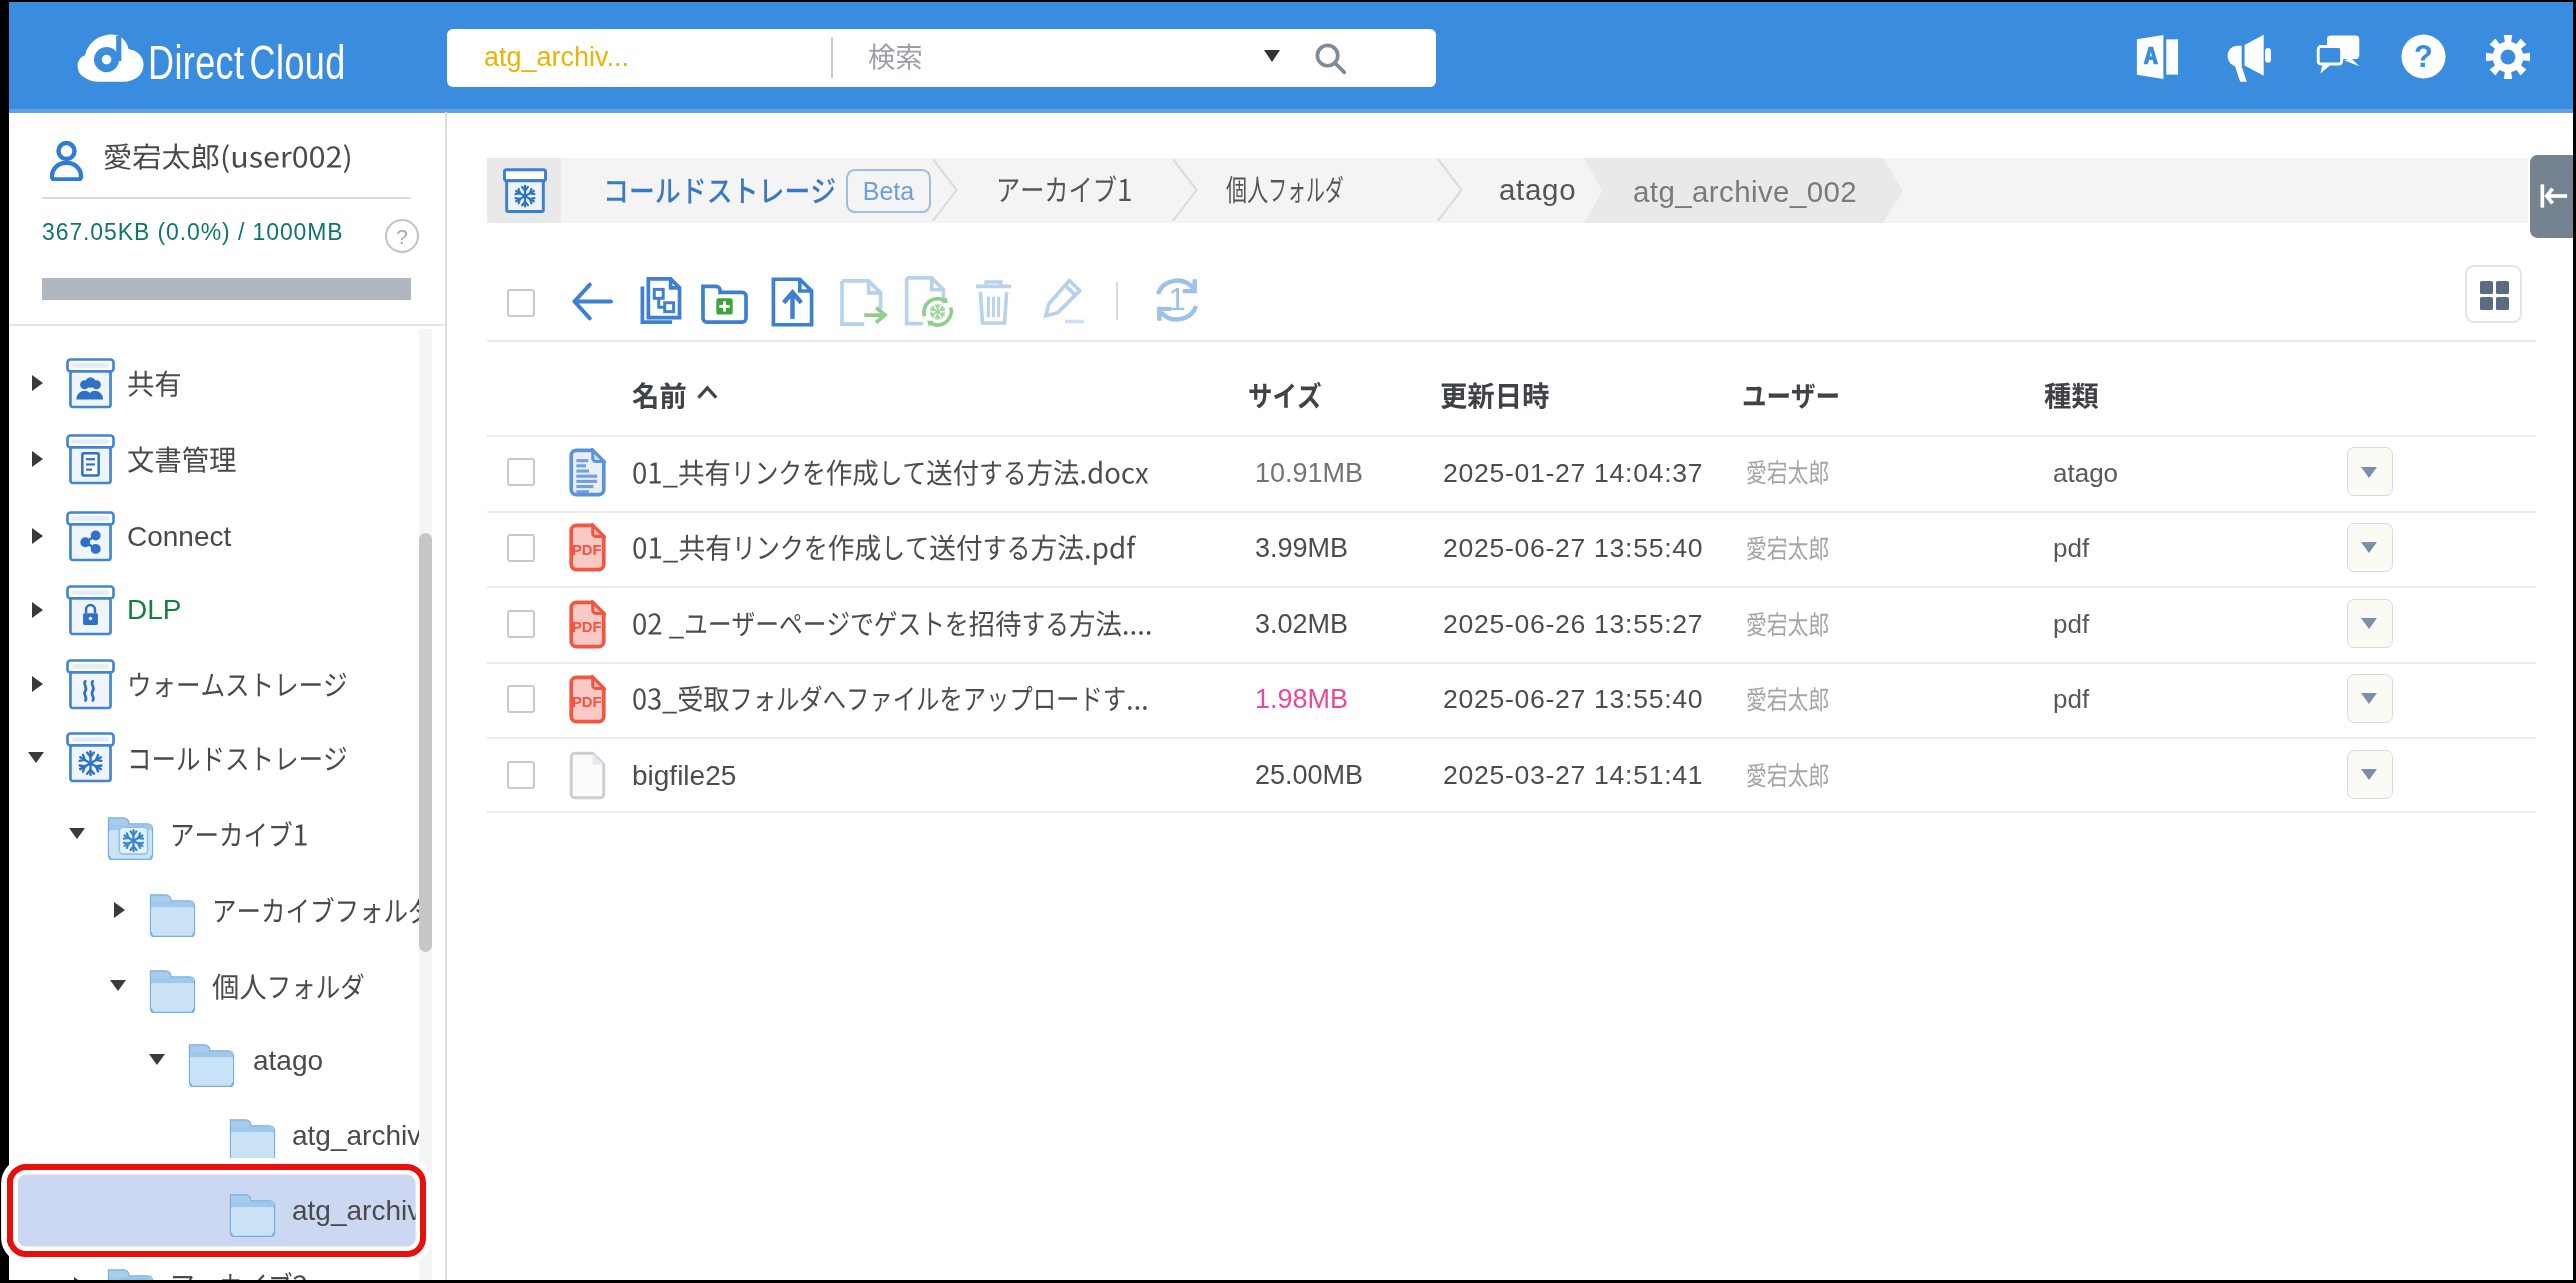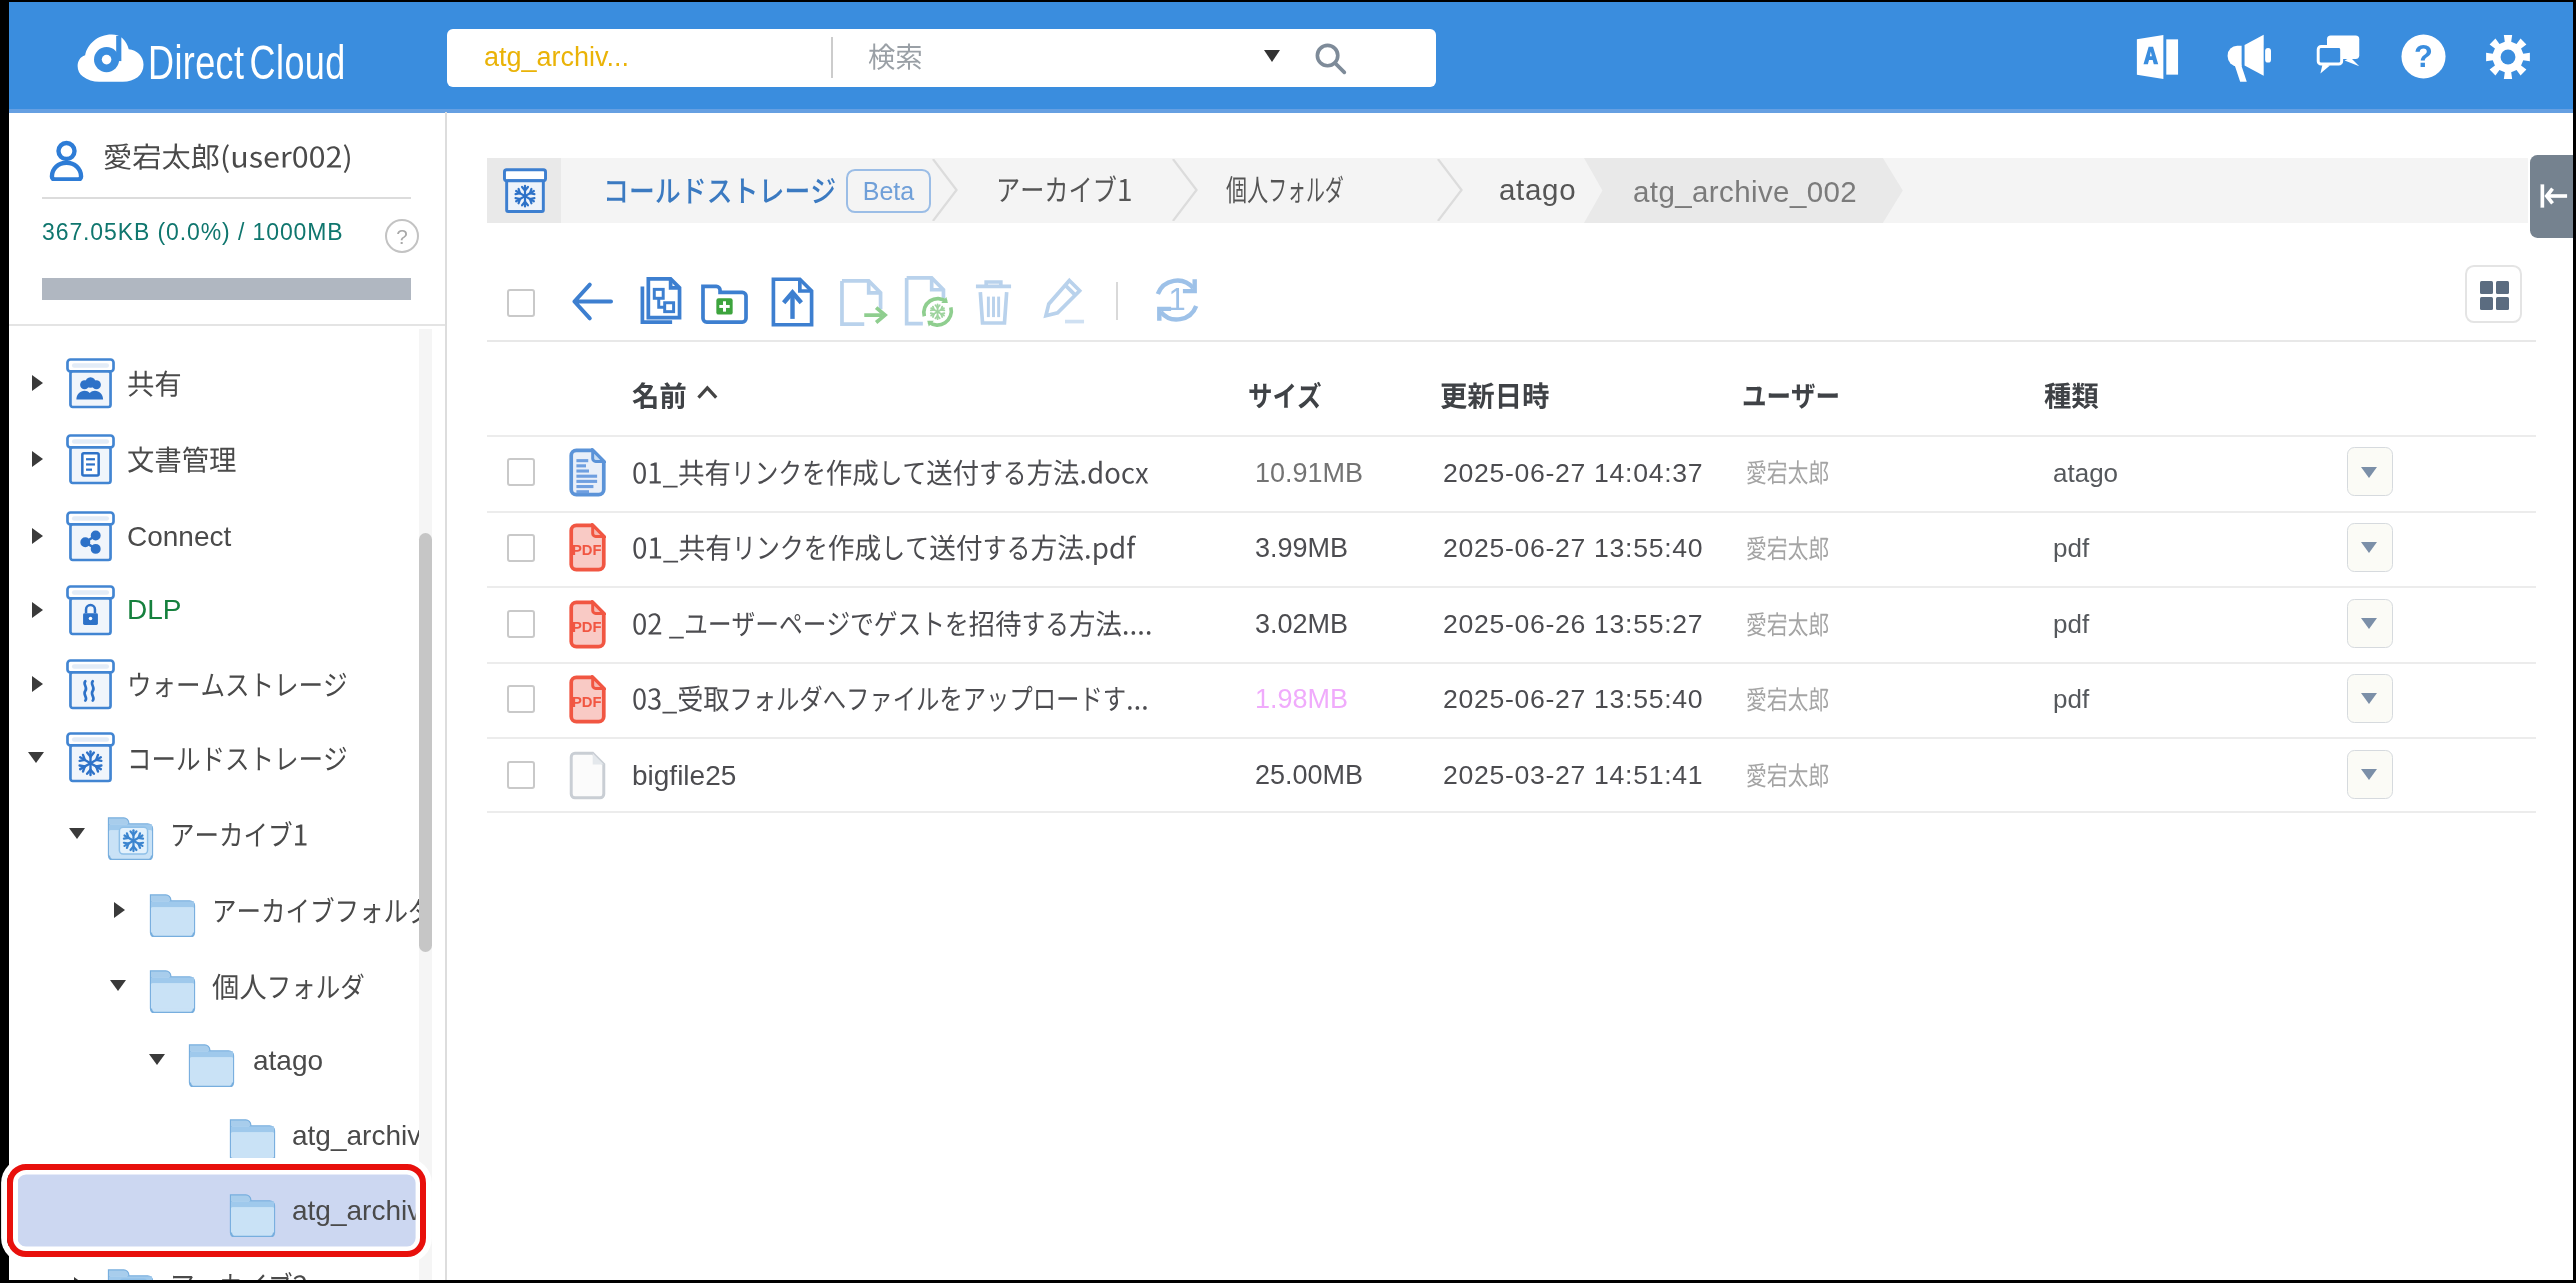--- a/index.html
+++ b/index.html
@@ -492,21 +492,21 @@
       <line x1="10" y1="52" x2="33" y2="52"></line>
       <line x1="10" y1="59" x2="27" y2="59"></line>
     </g>
 </svg>
 <svg style="position:absolute;left:632px;top:455px;overflow:visible;" width="3" height="3" viewBox="0 0 4 4">
     <g transform="translate(0,38) scale(0.03676,-0.03800)">
       <path fill="#4c4c50" d="M278 -13C417 -13 506 113 506 369C506 623 417 746 278 746C138 746 50 623 50 369C50 113 138 -13 278 -13ZM278 61C195 61 138 154 138 369C138 583 195 674 278 674C361 674 418 583 418 369C418 154 361 61 278 61Z M643 0H1045V76H898V733H828C788 710 741 693 676 681V623H807V76H643Z M1123 -140H1655V-80H1123Z M2233 150C2324 80 2441 -20 2498 -80L2567 -34C2504 27 2384 122 2296 189ZM1985 187C1931 112 1823 25 1729 -28C1745 -41 1771 -65 1785 -81C1882 -23 1991 70 2060 157ZM1754 628V556H1938V318H1715V245H2587V318H2360V556H2552V628H2360V831H2286V628H2012V831H1938V628ZM2012 318V556H2286V318Z M3004 840C2993 797 2979 753 2962 710H2689V640H2932C2871 508 2783 386 2667 304C2681 290 2704 263 2713 246C2774 291 2828 345 2874 406V-79H2945V119H3347V15C3347 0 3342 -6 3326 -6C3308 -7 3249 -8 3186 -5C3195 -26 3206 -57 3210 -77C3292 -77 3345 -77 3377 -66C3409 -53 3418 -30 3418 14V524H2952C2974 562 2993 600 3010 640H3530V710H3039C3053 747 3066 785 3077 822ZM2945 289H3347V184H2945ZM2945 353V456H3347V353Z M4256 759H4176C4178 734 4180 706 4180 672C4180 637 4180 552 4180 514C4180 325 4170 244 4108 161C4055 91 3982 51 3903 28L3959 -41C4022 -16 4108 27 4163 105C4225 191 4254 270 4254 510C4254 548 4254 632 4254 672C4254 706 4255 734 4256 759ZM3857 751H3779C3781 732 3782 697 3782 679C3782 649 3782 388 3782 346C3782 316 3780 284 3778 269H3857C3856 287 3854 320 3854 345C3854 387 3854 649 3854 679C3854 703 3856 732 3857 751Z M4644 733 4595 672C4659 622 4766 515 4809 463L4864 526C4815 582 4705 686 4644 733ZM4570 63 4616 -19C4759 12 4868 73 4954 136C5084 231 5184 367 5243 492L5202 577C5152 454 5047 306 4914 209C4833 150 4721 89 4570 63Z M5771 777 5691 807C5686 781 5673 745 5664 728C5627 638 5542 493 5394 390L5453 338C5547 411 5619 500 5671 584H5963C5945 493 5892 364 5825 272C5747 166 5639 75 5482 21L5544 -44C5705 25 5808 117 5886 228C5963 336 6016 471 6039 572C6043 588 6052 611 6059 625L6001 666C5988 659 5969 656 5945 656H5711L5732 698C5741 717 5756 751 5771 777Z M6928 441 6899 516C6875 501 6854 490 6829 477C6784 453 6731 429 6672 396C6659 454 6614 486 6558 486C6521 486 6471 473 6438 449C6467 494 6496 551 6516 604C6609 608 6716 616 6801 632L6802 706C6721 689 6627 680 6540 675C6553 722 6559 761 6565 791L6494 798C6492 761 6485 716 6473 673L6416 672C6376 672 6316 676 6270 683V608C6318 604 6375 602 6412 602H6449C6417 521 6359 418 6251 296L6309 246C6338 286 6362 323 6387 350C6426 392 6481 423 6535 423C6574 423 6605 404 6614 361C6513 300 6411 226 6411 108C6411 -14 6510 -45 6633 -45C6707 -45 6803 -37 6868 -27L6870 53C6794 38 6702 29 6635 29C6547 29 6479 41 6479 119C6479 185 6535 238 6615 287C6615 235 6614 170 6613 131H6679L6676 323C6742 359 6803 388 6851 409C6874 420 6905 434 6928 441Z M7534 828C7486 681 7408 536 7322 442C7338 430 7366 404 7377 391C7426 447 7473 520 7515 601H7581V-79H7654V164H7943V235H7654V387H7930V456H7654V601H7953V673H7549C7569 717 7588 763 7603 809ZM7303 836C7249 684 7159 534 7064 437C7077 420 7098 379 7106 362C7138 397 7170 437 7201 481V-78H7273V599C7310 667 7345 741 7372 814Z M8511 839C8511 782 8513 725 8516 670H8112V389C8112 259 8103 86 8024 -37C8041 -46 8072 -72 8084 -87C8172 45 8187 247 8187 388V395H8362C8359 223 8354 159 8341 144C8334 135 8325 133 8311 133C8294 133 8253 133 8209 138C8220 119 8228 89 8229 68C8276 65 8320 65 8345 67C8371 70 8387 77 8403 96C8423 123 8428 208 8433 433C8433 443 8433 465 8433 465H8187V597H8521C8532 435 8555 287 8592 172C8529 96 8455 34 8369 -13C8385 -28 8410 -59 8422 -75C8496 -29 8562 26 8621 92C8665 -11 8722 -73 8796 -73C8870 -73 8897 -23 8910 148C8890 155 8864 172 8847 189C8841 56 8830 4 8802 4C8753 4 8710 61 8674 159C8745 255 8802 369 8843 500L8771 519C8741 418 8699 327 8648 247C8623 344 8604 463 8594 597H8902V670H8590C8587 725 8586 781 8586 839ZM8633 790C8695 757 8769 706 8805 670L8850 722C8813 756 8737 805 8676 836Z M9241 779 9155 780C9160 751 9161 715 9161 678C9161 573 9153 320 9153 172C9153 9 9238 -51 9362 -51C9551 -51 9662 75 9721 170L9672 238C9610 134 9522 31 9364 31C9283 31 9223 70 9223 180C9223 329 9229 565 9234 678C9235 711 9237 746 9241 779Z M9882 664 9890 577C9983 600 10202 624 10294 636C10215 581 10133 454 10133 298C10133 75 10315 -24 10474 -31L10499 52C10359 58 10202 120 10202 316C10202 434 10277 586 10399 632C10443 647 10518 648 10568 648V728C10510 725 10429 720 10335 710C10177 695 10015 676 9959 669C9942 667 9915 665 9882 664Z M10727 771C10788 726 10860 659 10891 610L10948 660C10915 708 10843 773 10778 816ZM11043 811C11079 761 11114 694 11127 649H11006V582H11233V470L11232 443H10974V375H11224C11206 288 11150 192 10981 121C10998 108 11020 82 11029 66C11184 138 11253 230 11282 320C11329 193 11411 107 11536 62C11546 82 11566 110 11582 125C11453 164 11372 249 11330 375H11580V443H11303L11304 469V582H11551V649H11135L11193 677C11180 722 11143 788 11104 837ZM11425 840C11405 790 11367 718 11336 672L11395 649C11427 691 11466 757 11499 815ZM10921 445H10716V375H10850V120C10802 78 10747 36 10704 5L10741 -72C10793 -27 10842 16 10888 59C10949 -20 11036 -56 11161 -61C11268 -65 11467 -63 11571 -58C11574 -35 11587 1 11595 18C11481 10 11266 7 11161 12C11050 16 10966 51 10921 124Z M12021 406C12070 326 12132 218 12161 155L12228 193C12197 254 12133 359 12083 437ZM12350 828V618H11960V542H12350V23C12350 0 12341 -7 12318 -8C12296 -9 12217 -10 12136 -6C12146 -27 12160 -61 12165 -81C12269 -82 12334 -81 12372 -69C12409 -57 12424 -35 12424 23V542H12545V618H12424V828ZM11912 834C11856 678 11763 525 11665 427C11679 409 11701 370 11710 352C11743 387 11776 429 11808 474V-78H11880V590C11919 660 11953 735 11982 811Z M13077 372C13085 278 13052 231 13002 231C12954 231 12914 268 12914 330C12914 395 12956 436 13001 436C13035 436 13064 417 13077 372ZM12672 653 12673 576C12781 585 12927 592 13058 593L13059 492C13041 499 13022 503 13001 503C12919 503 12850 428 12850 329C12850 220 12918 162 12991 162C13020 162 13045 171 13065 189C13031 98 12952 42 12838 12L12895 -54C13096 16 13152 166 13152 301C13152 351 13143 395 13125 429L13123 594H13135C13261 594 13339 592 13387 589L13388 663C13347 663 13241 664 13136 664H13123L13124 729C13125 742 13126 781 13128 792H13050C13051 784 13054 755 13055 729L13057 663C12929 661 12767 655 12672 653Z M13948 33C13926 29 13903 27 13878 27C13811 27 13764 57 13764 105C13764 140 13794 169 13833 169C13898 169 13941 112 13948 33ZM13654 737 13656 654C13674 657 13694 659 13713 660C13759 663 13931 672 13976 674C13932 629 13825 524 13777 478C13727 429 13617 322 13545 254L13594 195C13704 324 13780 395 13924 395C14036 395 14116 321 14116 223C14116 141 14078 83 14009 52C13999 147 13941 229 13833 229C13753 229 13701 168 13701 99C13701 16 13772 -43 13889 -43C14072 -43 14185 61 14185 222C14185 357 14083 457 13940 457C13901 457 13860 452 13821 436C13888 501 14005 617 14048 655C14063 670 14080 683 14096 696L14056 754C14048 751 14036 748 14010 746C13964 741 13759 733 13715 733C13698 733 13673 734 13654 737Z M14749 843V667H14360V595H14656C14645 364 14617 104 14349 -23C14369 -38 14391 -65 14402 -84C14598 14 14675 180 14709 359H15027C15012 128 14993 29 14965 3C14953 -8 14941 -9 14919 -9C14894 -9 14825 -8 14756 -2C14771 -23 14780 -54 14782 -75C14847 -79 14911 -80 14944 -78C14981 -76 15004 -68 15026 -44C15064 -4 15084 107 15103 394C15105 406 15106 431 15106 431H14721C14728 486 14732 541 14735 595H15219V667H14823V843Z M15357 778C15424 750 15505 703 15545 668L15587 730C15545 765 15463 808 15397 833ZM15306 502C15373 478 15455 435 15497 403L15536 467C15493 499 15409 538 15343 559ZM15339 -18 15401 -68C15455 26 15519 150 15567 256L15513 304C15461 191 15389 59 15339 -18ZM15952 213C15986 170 16022 120 16052 70L15723 50C15765 137 15811 251 15846 348H16181V420H15906V605H16136V676H15906V840H15833V676H15613V605H15833V420H15565V348H15761C15733 252 15687 131 15646 46L15566 42L15575 -34C15710 -25 15904 -11 16090 4C16107 -27 16121 -57 16130 -82L16197 -43C16166 38 16086 158 16014 247Z M16368 -13C16404 -13 16434 15 16434 56C16434 98 16404 126 16368 126C16331 126 16302 98 16302 56C16302 15 16331 -13 16368 -13Z M16784 -13C16849 -13 16907 22 16949 64H16952L16960 0H17035V796H16943V587L16948 494C16900 533 16859 557 16795 557C16671 557 16560 447 16560 271C16560 90 16648 -13 16784 -13ZM16804 64C16709 64 16654 141 16654 272C16654 396 16724 480 16811 480C16856 480 16898 464 16943 423V138C16898 88 16854 64 16804 64Z M17430 -13C17563 -13 17681 91 17681 271C17681 452 17563 557 17430 557C17297 557 17179 452 17179 271C17179 91 17297 -13 17430 -13ZM17430 63C17336 63 17273 146 17273 271C17273 396 17336 480 17430 480C17524 480 17588 396 17588 271C17588 146 17524 63 17430 63Z M18039 -13C18104 -13 18166 13 18215 55L18175 117C18141 87 18097 63 18047 63C17947 63 17879 146 17879 271C17879 396 17951 480 18050 480C18092 480 18127 461 18158 433L18204 493C18166 527 18117 557 18046 557C17906 557 17785 452 17785 271C17785 91 17895 -13 18039 -13Z M18258 0H18354L18427 127C18446 160 18463 193 18482 224H18487C18508 193 18528 160 18546 127L18626 0H18726L18547 274L18712 543H18617L18550 424C18533 393 18518 364 18502 333H18497C18479 364 18460 393 18444 424L18371 543H18272L18437 283Z"></path>
     </g>
   </svg>
 <div class="abs" style="left:1255px;top:458px;font-size:27px;color:#737373">10.91MB</div>
-<div class="abs" style="left:1443px;top:458px;font-size:26.6px;color:#4c4c50;letter-spacing:0.7px">2025-06-27 14:04:37</div>
+<div class="abs" style="left:1443px;top:458px;font-size:26.6px;color:#4c4c50;letter-spacing:0.7px">2025-01-27 14:04:37</div>
 <svg style="position:absolute;left:1746px;top:456px;overflow:visible;" width="3" height="3" viewBox="0 0 4 4">
     <g transform="translate(0,35) scale(0.02891,-0.03500)">
       <path fill="#a4a4a4" d="M660 463C715 416 780 349 808 304L861 344C831 390 765 455 709 499ZM218 486C198 427 158 367 101 334L151 291C214 331 252 397 274 462ZM725 755C705 712 666 648 636 607H465L523 629C516 660 494 705 470 741C607 752 736 767 834 788L786 841C632 808 342 787 107 781C113 766 120 740 122 723L224 726L193 713C217 682 242 640 254 607H76V432H144V546H419L390 514C442 491 502 454 534 426L571 472C543 496 492 524 447 546H813V425H885V607H709C737 643 768 687 795 728ZM402 732C428 694 452 642 460 607H290L321 621C311 652 287 695 259 728L415 737ZM312 488V392C312 345 324 324 364 316C295 232 179 160 64 115C80 104 105 78 115 65C168 89 223 120 275 156C311 117 355 83 405 53C300 16 178 -7 52 -19C65 -34 84 -65 90 -82C228 -64 364 -34 480 15C593 -35 729 -66 872 -81C881 -62 899 -31 914 -15C785 -5 663 18 559 54C635 96 698 149 742 217L696 249L684 246H384C404 265 421 285 438 306L421 312H576C639 312 658 331 664 413C647 416 621 424 608 434C604 375 598 368 568 368C542 368 445 368 427 368C387 368 379 371 379 392V488ZM481 85C418 114 363 149 323 192L634 191C594 149 542 113 481 85Z M1015 520V448H1290C1229 313 1120 179 985 98C999 83 1021 53 1032 36C1094 75 1150 123 1200 178V-79H1270V-30H1733V-73H1805V302H1296C1327 349 1354 398 1376 448H1863V520ZM1733 233V40H1270V233ZM1040 745V558H1113V674H1764V558H1839V745H1476V840H1400V745Z M2289 145C2357 85 2440 -1 2479 -57L2543 -4C2503 50 2417 133 2349 189ZM2354 839C2353 763 2354 671 2343 574H1979V498H2333C2298 299 2206 94 1955 -18C1975 -34 1998 -60 2009 -80C2263 40 2363 252 2403 461C2476 211 2601 16 2797 -82C2809 -60 2833 -29 2851 -13C2659 73 2532 264 2466 498H2826V574H2420C2430 670 2431 762 2432 839Z M3050 475H3283V367H3050ZM3050 538V645H3283V538ZM3173 233C3196 201 3219 165 3241 128L3050 76V297H3350V716H3203V837H3132V716H2983V59L2916 42L2935 -36C3029 -9 3157 27 3278 64C3297 29 3313 -4 3323 -31L3386 4C3358 74 3292 182 3231 263ZM3428 777V-83H3498V705H3697C3663 625 3617 517 3573 434C3680 347 3711 272 3711 210C3712 173 3705 145 3683 133C3669 125 3653 122 3636 120C3614 119 3585 119 3553 123C3565 100 3573 68 3575 47C3605 44 3639 44 3665 48C3692 51 3715 58 3732 70C3769 94 3784 140 3784 202C3784 273 3757 352 3651 444C3700 535 3755 648 3797 743L3742 780L3731 777Z"></path>
     </g>
   </svg>
 <div class="abs" style="left:2053px;top:458px;font-size:26px;color:#55585c">atago</div>
 <div class="abs" style="left:2347px;top:447px;width:46px;height:49px;background:#fbfbf6;border:1.5px solid #d6dade;border-radius:7.4px"></div>
 <div class="abs" style="left:2361px;top:467px;width:0;height:0;border-top:11.8px solid #7b8fa8;border-left:8.9px solid transparent;border-right:8.9px solid transparent"></div>
 <div class="abs" style="left:507px;top:534px;width:28px;height:28px;border:2.2px solid #c9c9c9;border-radius:3px;background:#fff"></div>
 <svg style="position:absolute;left:569px;top:523px;" width="37" height="49" viewBox="0 0 50 66">
@@ -554,21 +554,21 @@
 <svg style="position:absolute;left:569px;top:675px;" width="37" height="49" viewBox="0 0 50 66">
 <path d="M3 10 a7 7 0 0 1 7 -7 h22 l15 15 v38 a7 7 0 0 1 -7 7 h-30 a7 7 0 0 1 -7 -7 z" fill="#f9cac5" stroke="#f15642" stroke-width="5"></path>
 <path d="M32 3 l15 15 h-11 a4 4 0 0 1 -4 -4 z" fill="#f6b8b1" stroke="#f15642" stroke-width="4"></path>
 <text x="24" y="43" font-size="20" font-weight="bold" fill="#f15642" text-anchor="middle" font-family="Liberation Sans">PDF</text>
 </svg>
 <svg style="position:absolute;left:632px;top:681px;overflow:visible;" width="3" height="3" viewBox="0 0 4 4">
     <g transform="translate(0,38) scale(0.03618,-0.03800)">
       <path fill="#4c4c50" d="M278 -13C417 -13 506 113 506 369C506 623 417 746 278 746C138 746 50 623 50 369C50 113 138 -13 278 -13ZM278 61C195 61 138 154 138 369C138 583 195 674 278 674C361 674 418 583 418 369C418 154 361 61 278 61Z M818 -13C949 -13 1054 65 1054 196C1054 297 985 361 899 382V387C977 414 1029 474 1029 563C1029 679 939 746 815 746C731 746 666 709 611 659L660 601C702 643 753 672 812 672C889 672 936 626 936 556C936 477 885 416 733 416V346C903 346 961 288 961 199C961 115 900 63 812 63C729 63 674 103 631 147L584 88C632 35 704 -13 818 -13Z M1123 -140H1655V-80H1123Z M2456 844C2291 807 1995 781 1748 770C1754 753 1763 724 1764 705C2015 716 2313 741 2506 783ZM2084 706C2106 659 2126 596 2132 557L2199 575C2193 614 2171 675 2148 721ZM2411 723C2390 671 2353 601 2323 551H1901L1958 571C1947 607 1918 662 1891 703L1828 684C1853 643 1881 588 1892 551H1738V347H1806V485H2490V347H2561V551H2396C2425 596 2458 650 2485 700ZM2335 302C2290 231 2228 174 2152 128C2073 175 2010 233 1963 302ZM1855 372V302H1896L1886 298C1936 216 2002 147 2082 91C1975 41 1849 9 1719 -10C1733 -26 1753 -58 1760 -77C1900 -53 2035 -14 2151 48C2259 -13 2390 -55 2535 -77C2545 -55 2564 -24 2579 -7C2446 10 2325 42 2222 91C2316 154 2393 236 2443 343L2395 375L2381 372Z M3207 625 3138 611C3169 446 3215 301 3281 182C3224 99 3155 37 3079 -4C3096 -19 3116 -47 3126 -66C3200 -21 3267 38 3324 113C3377 38 3440 -24 3517 -69C3529 -50 3551 -21 3567 -7C3487 36 3422 100 3368 180C3446 308 3501 476 3525 692L3479 705L3466 702H3120V629H3445C3422 481 3381 355 3325 253C3270 360 3232 486 3207 625ZM2655 123 2668 49C2760 63 2884 83 3006 104V-78H3076V707H3144V778H2675V707H2749V136ZM2818 707H3006V574H2818ZM2818 506H3006V366H2818ZM2818 298H3006V174L2818 146Z M4329 665 4277 704C4261 699 4244 699 4231 699C4192 699 3849 699 3800 699C3771 699 3738 702 3714 705V617C3736 618 3765 620 3800 620C3849 620 4189 620 4239 620C4227 524 4188 385 4126 294C4054 187 3958 102 3791 53L3850 -22C4008 36 4110 129 4188 246C4256 349 4298 510 4317 615C4320 634 4323 651 4329 665Z M4599 85 4647 23C4764 95 4888 223 4946 318L4949 37C4949 19 4941 8 4925 8C4900 8 4855 11 4821 17L4824 -56C4858 -58 4914 -62 4949 -62C4986 -62 5014 -36 5013 7L5008 391H5133C5149 391 5174 389 5189 388V467C5177 465 5148 463 5131 463H5007L5005 544C5005 567 5006 590 5009 612H4936C4939 589 4942 564 4942 544L4944 463H4686C4665 463 4642 464 4622 467V387C4642 389 4664 391 4687 391H4917C4858 289 4728 157 4599 85Z M5760 21 5805 -23C5811 -17 5821 -9 5834 0C5934 57 6054 160 6128 277L6087 345C6021 232 5915 141 5836 99C5836 130 5836 613 5836 676C5836 714 5839 742 5840 750H5760C5761 742 5765 714 5765 676C5765 613 5765 123 5765 77C5765 57 5763 37 5760 21ZM5366 26 5430 -24C5502 45 5558 143 5583 250C5607 350 5610 564 5610 675C5610 705 5613 735 5614 747H5535C5539 726 5541 704 5541 674C5541 563 5540 363 5515 272C5490 175 5438 86 5366 26Z M6922 846 6876 824C6900 786 6928 730 6947 686L6993 710C6977 747 6944 810 6922 846ZM6602 762 6524 791C6519 765 6505 730 6497 712C6457 621 6369 470 6221 363L6278 312C6375 389 6451 487 6506 576H6797C6780 494 6736 387 6680 299C6620 348 6555 397 6498 435L6452 379C6507 339 6573 287 6634 235C6558 138 6447 46 6301 -5L6363 -68C6509 -5 6614 87 6691 186C6727 154 6759 123 6785 96L6836 165C6808 191 6774 221 6737 252C6802 354 6849 471 6872 564C6877 580 6885 603 6892 617L6852 645L6897 669C6879 710 6848 770 6827 806L6781 783C6805 746 6833 687 6850 647L6836 657C6822 651 6802 648 6779 648H6547L6564 683C6572 702 6588 736 6602 762Z M7077 274 7141 199C7154 220 7173 250 7192 276C7235 338 7305 448 7345 507C7376 549 7392 556 7429 510C7468 458 7534 362 7590 288C7649 210 7727 108 7792 37L7847 110C7769 190 7684 294 7632 361C7577 430 7511 528 7459 590C7402 657 7358 647 7308 579C7256 508 7185 394 7139 340C7116 313 7099 293 7077 274Z M8629 665 8577 704C8561 699 8544 699 8531 699C8492 699 8149 699 8100 699C8071 699 8038 702 8014 705V617C8036 618 8065 620 8100 620C8149 620 8489 620 8539 620C8527 524 8488 385 8426 294C8354 187 8258 102 8091 53L8150 -22C8308 36 8410 129 8488 246C8556 349 8598 510 8617 615C8620 634 8623 651 8629 665Z M9493 505 9454 547C9443 544 9420 542 9407 542C9366 542 9016 542 8982 542C8956 542 8925 545 8901 549V466C8928 468 8956 470 8982 470C9016 470 9345 469 9393 469C9368 420 9306 332 9245 289L9301 244C9379 306 9451 431 9476 478C9480 486 9488 498 9493 505ZM9204 402H9129C9132 382 9134 362 9134 342C9134 212 9118 102 9002 11C8982 -5 8961 -15 8942 -23L9004 -79C9185 38 9202 189 9204 402Z M9683 361 9717 283C9837 326 9955 386 10045 446V76C10045 38 10042 -12 10040 -31H10124C10121 -11 10119 38 10119 76V498C10207 566 10286 642 10351 721L10294 783C10234 700 10148 613 10059 548C9963 478 9832 408 9683 361Z M10920 21 10965 -23C10971 -17 10981 -9 10994 0C11094 57 11214 160 11288 277L11247 345C11181 232 11075 141 10996 99C10996 130 10996 613 10996 676C10996 714 10999 742 11000 750H10920C10921 742 10925 714 10925 676C10925 613 10925 123 10925 77C10925 57 10923 37 10920 21ZM10526 26 10590 -24C10662 45 10718 143 10743 250C10767 350 10770 564 10770 675C10770 705 10773 735 10774 747H10695C10699 726 10701 704 10701 674C10701 563 10700 363 10675 272C10650 175 10598 86 10526 26Z M12088 441 12059 516C12035 501 12014 490 11989 477C11944 453 11891 429 11832 396C11819 454 11774 486 11718 486C11681 486 11631 473 11598 449C11627 494 11656 551 11676 604C11769 608 11876 616 11961 632L11962 706C11881 689 11787 680 11700 675C11713 722 11719 761 11725 791L11654 798C11652 761 11645 716 11633 673L11576 672C11536 672 11476 676 11430 683V608C11478 604 11535 602 11572 602H11609C11577 521 11519 418 11411 296L11469 246C11498 286 11522 323 11547 350C11586 392 11641 423 11695 423C11734 423 11765 404 11774 361C11673 300 11571 226 11571 108C11571 -14 11670 -45 11793 -45C11867 -45 11963 -37 12028 -27L12030 53C11954 38 11862 29 11795 29C11707 29 11639 41 11639 119C11639 185 11695 238 11775 287C11775 235 11774 170 11773 131H11839L11836 323C11902 359 11963 388 12011 409C12034 420 12065 434 12088 441Z M12990 676 12948 723C12935 720 12904 717 12887 717C12836 717 12435 717 12394 717C12362 717 12326 721 12296 726V635C12329 639 12362 641 12394 641C12434 641 12824 641 12884 641C12856 579 12775 470 12696 417L12752 364C12850 443 12932 572 12966 640C12972 651 12984 666 12990 676ZM12647 544H12569C12572 518 12573 496 12573 472C12573 305 12554 162 12420 68C12396 48 12367 32 12343 23L12407 -37C12626 90 12647 273 12647 544Z M13464 576 13402 551C13419 506 13459 379 13469 334L13532 360C13521 404 13479 536 13464 576ZM13776 520 13702 547C13689 419 13644 292 13583 205C13513 102 13403 26 13304 -8L13360 -75C13457 -32 13562 45 13641 163C13703 253 13740 360 13763 470C13766 483 13770 499 13776 520ZM13265 526 13201 497C13218 462 13265 324 13278 272L13343 300C13327 352 13282 483 13265 526Z M14601 718C14601 755 14627 785 14658 785C14690 785 14716 755 14716 718C14716 682 14690 652 14658 652C14627 652 14601 682 14601 718ZM14562 718C14562 707 14563 696 14566 686L14539 685C14499 685 14156 685 14107 685C14078 685 14045 688 14021 692V603C14043 604 14072 606 14107 606C14156 606 14496 606 14546 606C14535 510 14495 371 14434 280C14362 173 14265 88 14098 40L14157 -35C14315 22 14417 115 14496 232C14563 335 14606 496 14624 601L14625 612C14636 608 14647 606 14658 606C14711 606 14755 656 14755 718C14755 780 14711 831 14658 831C14605 831 14562 780 14562 718Z M14895 685C14896 661 14896 630 14896 607C14896 569 14896 156 14896 115C14896 80 14895 6 14894 -7H14968L14966 51H15436L15435 -7H15509C15508 4 15507 82 15507 114C15507 152 15507 561 15507 607C15507 632 15507 660 15509 685C15483 683 15452 683 15433 683C15391 683 15018 683 14971 683C14951 683 14928 684 14895 685ZM14966 129V604H15436V129Z M15717 433V335C15743 338 15789 340 15836 340C15901 340 16244 340 16308 340C16347 340 16383 336 16400 335V433C16382 431 16351 428 16308 428C16244 428 15900 428 15836 428C15788 428 15743 431 15717 433Z M17053 720 17006 695C17034 650 17061 595 17082 543L17131 569C17112 616 17075 683 17053 720ZM17157 770 17110 744C17139 700 17167 647 17190 594L17238 622C17217 668 17180 735 17157 770ZM16751 75C16751 38 16750 -11 16746 -43H16829C16826 -11 16824 43 16824 75V404C16919 370 17068 303 17161 244L17191 329C17100 382 16937 453 16824 493V657C16824 687 16826 730 16830 761H16744C16750 730 16751 685 16751 657C16751 573 16751 131 16751 75Z M17837 372C17845 278 17812 231 17762 231C17714 231 17674 268 17674 330C17674 395 17716 436 17761 436C17795 436 17824 417 17837 372ZM17432 653 17433 576C17541 585 17687 592 17818 593L17819 492C17801 499 17782 503 17761 503C17679 503 17610 428 17610 329C17610 220 17678 162 17751 162C17780 162 17805 171 17825 189C17791 98 17712 42 17598 12L17655 -54C17856 16 17912 166 17912 301C17912 351 17903 395 17885 429L17883 594H17895C18021 594 18099 592 18147 589L18148 663C18107 663 18001 664 17896 664H17883L17884 729C17885 742 17886 781 17888 792H17810C17811 784 17814 755 17815 729L17817 663C17689 661 17527 655 17432 653Z M18348 -13C18384 -13 18414 15 18414 56C18414 98 18384 126 18348 126C18311 126 18282 98 18282 56C18282 15 18311 -13 18348 -13Z M18626 -13C18662 -13 18692 15 18692 56C18692 98 18662 126 18626 126C18589 126 18560 98 18560 56C18560 15 18589 -13 18626 -13Z M18904 -13C18940 -13 18970 15 18970 56C18970 98 18940 126 18904 126C18867 126 18838 98 18838 56C18838 15 18867 -13 18904 -13Z"></path>
     </g>
   </svg>
-<div class="abs" style="left:1255px;top:684px;font-size:27px;color:#f0abfc">1.98MB</div>
+<div class="abs" style="left:1255px;top:684px;font-size:27px;color:#ec4899">1.98MB</div>
 <div class="abs" style="left:1443px;top:684px;font-size:26.6px;color:#4c4c50;letter-spacing:0.7px">2025-06-27 13:55:40</div>
 <svg style="position:absolute;left:1746px;top:683px;overflow:visible;" width="3" height="3" viewBox="0 0 4 4">
     <g transform="translate(0,35) scale(0.02891,-0.03500)">
       <path fill="#a4a4a4" d="M660 463C715 416 780 349 808 304L861 344C831 390 765 455 709 499ZM218 486C198 427 158 367 101 334L151 291C214 331 252 397 274 462ZM725 755C705 712 666 648 636 607H465L523 629C516 660 494 705 470 741C607 752 736 767 834 788L786 841C632 808 342 787 107 781C113 766 120 740 122 723L224 726L193 713C217 682 242 640 254 607H76V432H144V546H419L390 514C442 491 502 454 534 426L571 472C543 496 492 524 447 546H813V425H885V607H709C737 643 768 687 795 728ZM402 732C428 694 452 642 460 607H290L321 621C311 652 287 695 259 728L415 737ZM312 488V392C312 345 324 324 364 316C295 232 179 160 64 115C80 104 105 78 115 65C168 89 223 120 275 156C311 117 355 83 405 53C300 16 178 -7 52 -19C65 -34 84 -65 90 -82C228 -64 364 -34 480 15C593 -35 729 -66 872 -81C881 -62 899 -31 914 -15C785 -5 663 18 559 54C635 96 698 149 742 217L696 249L684 246H384C404 265 421 285 438 306L421 312H576C639 312 658 331 664 413C647 416 621 424 608 434C604 375 598 368 568 368C542 368 445 368 427 368C387 368 379 371 379 392V488ZM481 85C418 114 363 149 323 192L634 191C594 149 542 113 481 85Z M1015 520V448H1290C1229 313 1120 179 985 98C999 83 1021 53 1032 36C1094 75 1150 123 1200 178V-79H1270V-30H1733V-73H1805V302H1296C1327 349 1354 398 1376 448H1863V520ZM1733 233V40H1270V233ZM1040 745V558H1113V674H1764V558H1839V745H1476V840H1400V745Z M2289 145C2357 85 2440 -1 2479 -57L2543 -4C2503 50 2417 133 2349 189ZM2354 839C2353 763 2354 671 2343 574H1979V498H2333C2298 299 2206 94 1955 -18C1975 -34 1998 -60 2009 -80C2263 40 2363 252 2403 461C2476 211 2601 16 2797 -82C2809 -60 2833 -29 2851 -13C2659 73 2532 264 2466 498H2826V574H2420C2430 670 2431 762 2432 839Z M3050 475H3283V367H3050ZM3050 538V645H3283V538ZM3173 233C3196 201 3219 165 3241 128L3050 76V297H3350V716H3203V837H3132V716H2983V59L2916 42L2935 -36C3029 -9 3157 27 3278 64C3297 29 3313 -4 3323 -31L3386 4C3358 74 3292 182 3231 263ZM3428 777V-83H3498V705H3697C3663 625 3617 517 3573 434C3680 347 3711 272 3711 210C3712 173 3705 145 3683 133C3669 125 3653 122 3636 120C3614 119 3585 119 3553 123C3565 100 3573 68 3575 47C3605 44 3639 44 3665 48C3692 51 3715 58 3732 70C3769 94 3784 140 3784 202C3784 273 3757 352 3651 444C3700 535 3755 648 3797 743L3742 780L3731 777Z"></path>
     </g>
   </svg>
 <div class="abs" style="left:2053px;top:684px;font-size:26px;color:#55585c">pdf</div>
 <div class="abs" style="left:2347px;top:674px;width:46px;height:49px;background:#fbfbf6;border:1.5px solid #d6dade;border-radius:7.4px"></div>
 <div class="abs" style="left:2361px;top:693px;width:0;height:0;border-top:11.8px solid #7b8fa8;border-left:8.9px solid transparent;border-right:8.9px solid transparent"></div>
 <div class="abs" style="left:507px;top:761px;width:28px;height:28px;border:2.2px solid #c9c9c9;border-radius:3px;background:#fff"></div>

